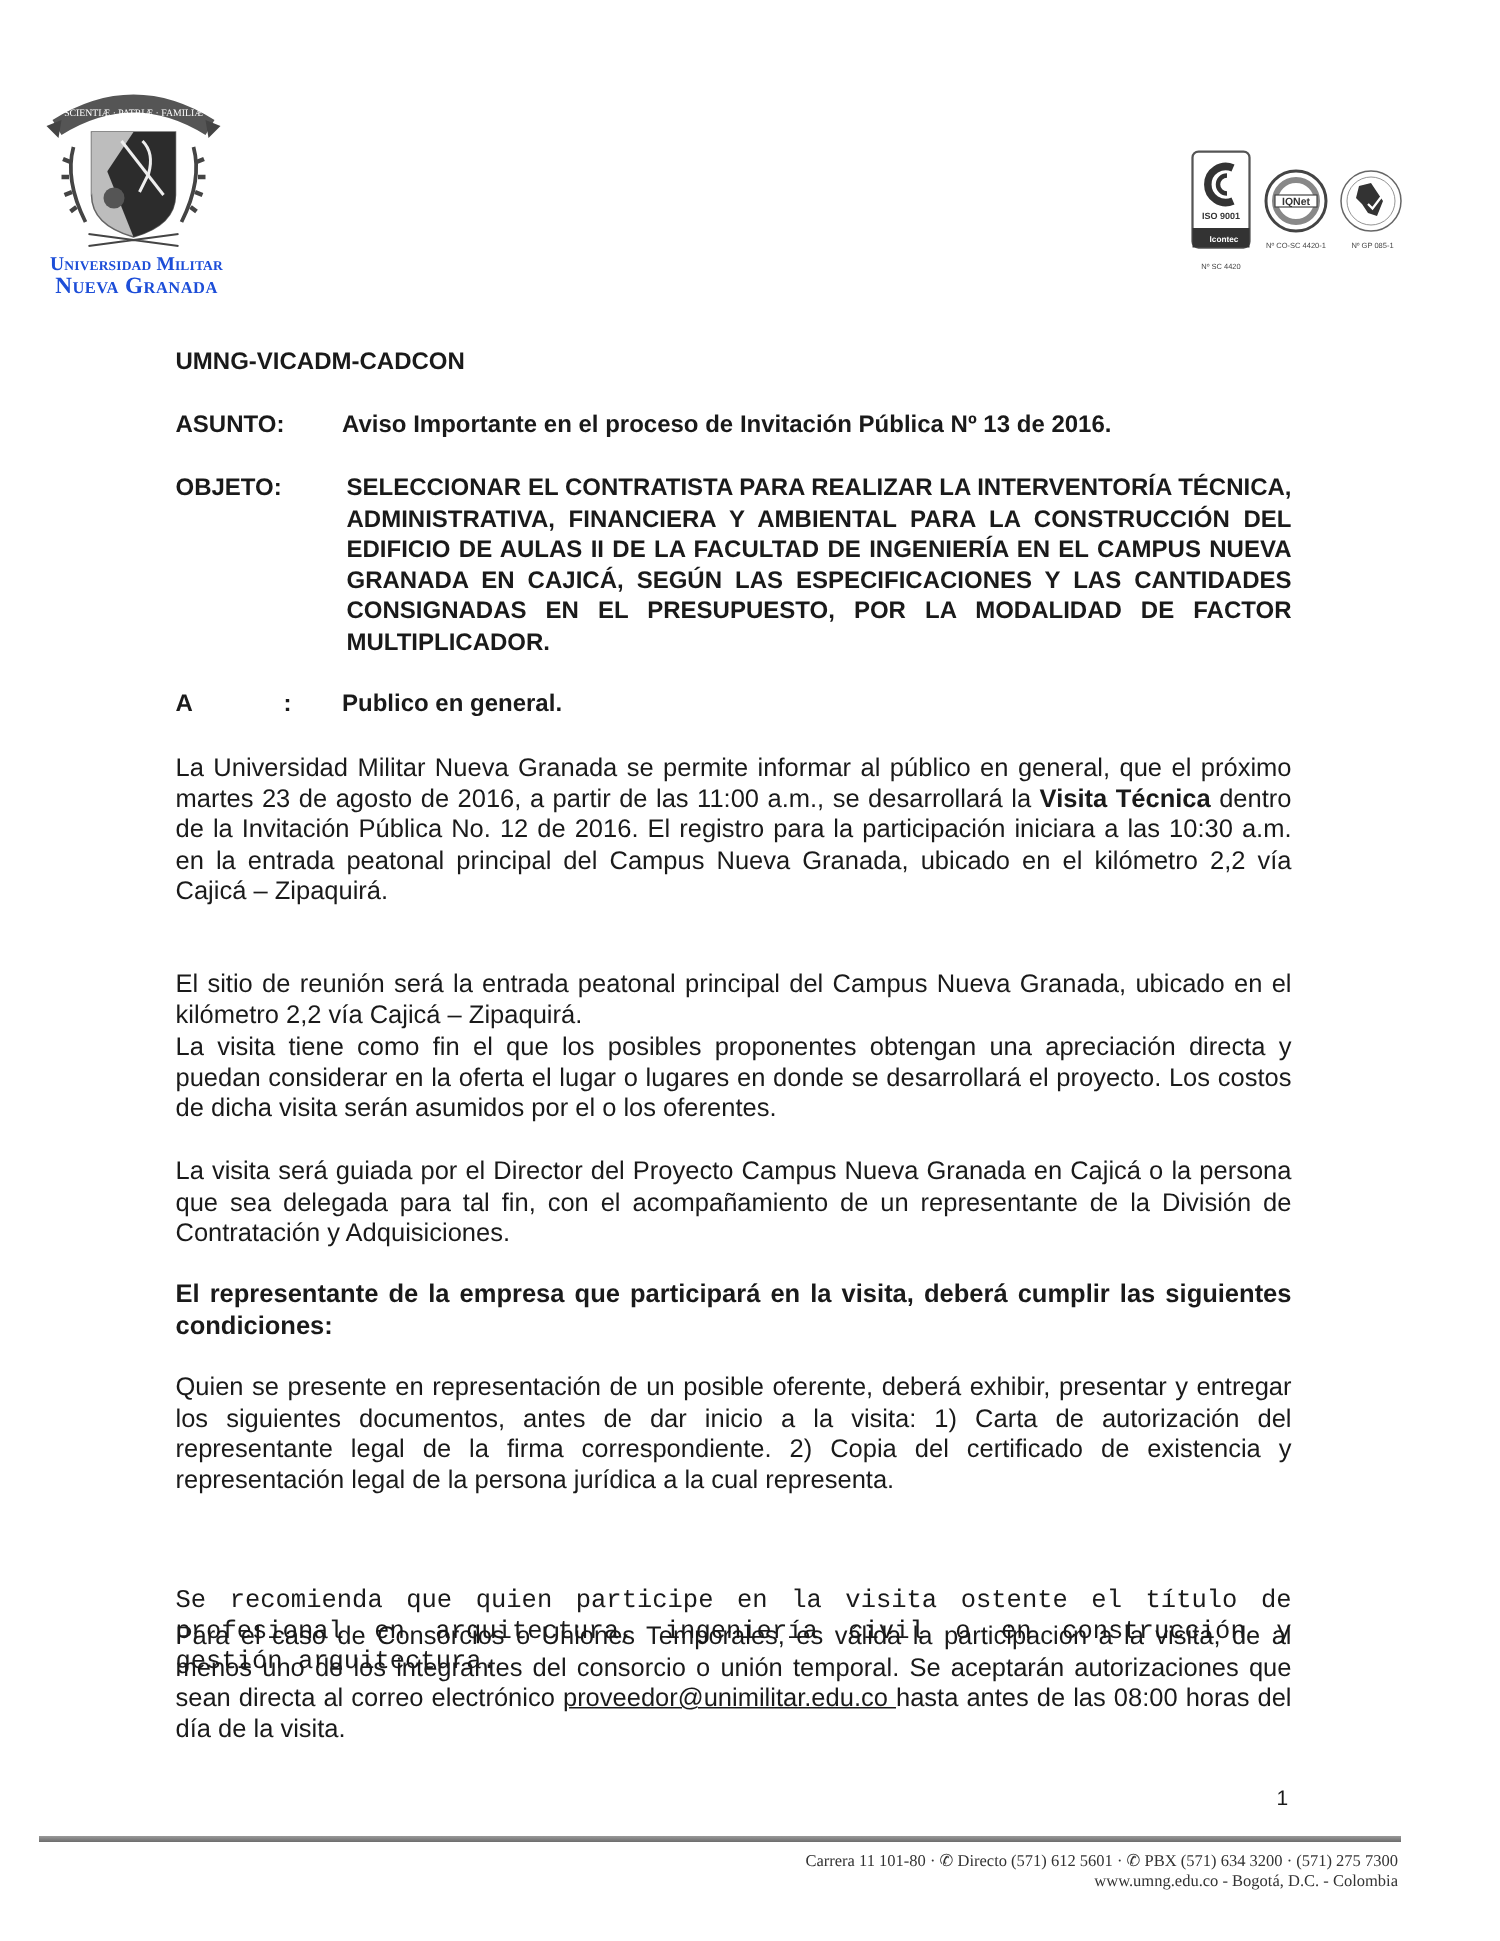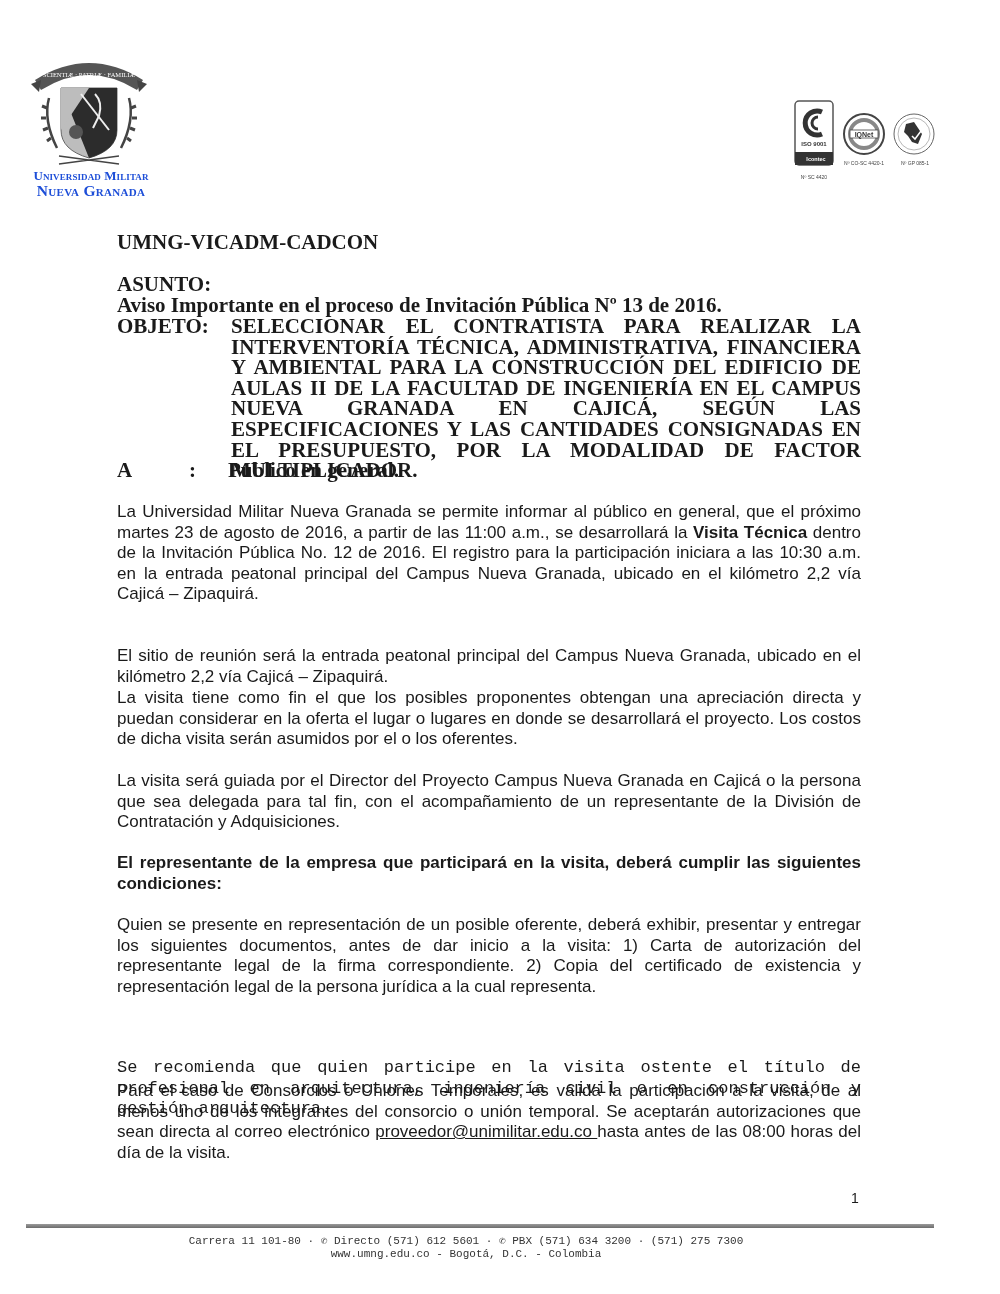--- a/index.html
+++ b/index.html
@@ -5,37 +5,37 @@
   html, body { margin: 0; padding: 0; background: #ffffff; }
   body { width: 1000px; height: 1294px; position: relative; overflow: hidden; color: #1a1a1a; font-family: "Liberation Sans", sans-serif; }
   .logo-block { position: absolute; left: 24px; top: 50px; width: 130px; text-align: center; }
   .logo-svg { width: 120px; height: 118px; display: block; margin: 0 auto; }
   .logo-name { font-family: "Liberation Serif", serif; font-weight: bold; color: #1d4ed8; font-variant: small-caps; line-height: 15px; text-align: center; padding-left: 4px; }
   .logo-name .l1 { font-size: 13px; letter-spacing: 0.1px; }
   .logo-name .l2 { font-size: 15.5px; letter-spacing: 0.3px; }
   .certs { position: absolute; left: 794px; top: 100px; width: 146px; height: 80px; }
   .cert { position: absolute; }
   .cert-label { font-family: "Liberation Sans", sans-serif; font-size: 5px; color: #444; text-align: center; white-space: nowrap; }
-  .content { position: absolute; left: 117px; width: 744px; font-size: 21px; line-height: 20.6px; font-family: Liberation Serif, serif; }
+  .content { position: absolute; left: 117px; width: 744px; font-size: 16px; line-height: 20.6px; }
   .bold { font-weight: bold; }
   .ref { top: 232px; }
   .row { display: flex; }
-  .asunto { top: 274px; flex-direction: column; }
+  .asunto { top: 274px; }
   .lbl-asunto { width: 111px; }
   .objeto { top: 316px; }
   .lbl-objeto { width: 114px; flex-shrink: 0; }
   .objeto-text { text-align: justify; }
   .a-row { top: 460px; }
   .lbl-a { width: 72px; }
   .lbl-colon { width: 39px; }
   p.para { position: absolute; left: 117px; width: 744px; margin: 0; font-size: 17px; line-height: 20.6px; text-align: justify; }
   .email { text-decoration: underline; }
   .page-num { position: absolute; left: 851px; top: 1190px; font-size: 14px; font-family: "Liberation Sans", sans-serif; }
   .footer-rule { position: absolute; left: 26px; top: 1224px; width: 908px; height: 4px; background: linear-gradient(#9a9a9a, #6c6c6c); }
-  .footer { position: absolute; left: 0; width: 932px; top: 1235px; text-align: center; font-family: Liberation Mono, monospace; font-size: 11px; line-height: 13px; color: #333; }
+  .footer { position: absolute; left: 0; width: 932px; top: 1235px; text-align: right; font-family: Liberation Serif, serif; font-size: 11px; line-height: 13px; color: #333; }
 </style>
 </head>
 <body>
 
 <div class="logo-block">
   <svg class="logo-svg" viewBox="0 0 120 118">
     <path d="M6 30 Q60 -4 114 30 L108 40 Q60 10 12 40 Z" fill="#555"></path>
     <path d="M2 34 L12 30 L10 42 Z" fill="#444"></path>
     <path d="M118 34 L108 30 L110 42 Z" fill="#444"></path>
     <text x="60" y="27" font-size="6.5" fill="#fff" text-anchor="middle" font-family="Liberation Serif, serif">SCIENTIÆ · PATRIÆ · FAMILIÆ</text>

